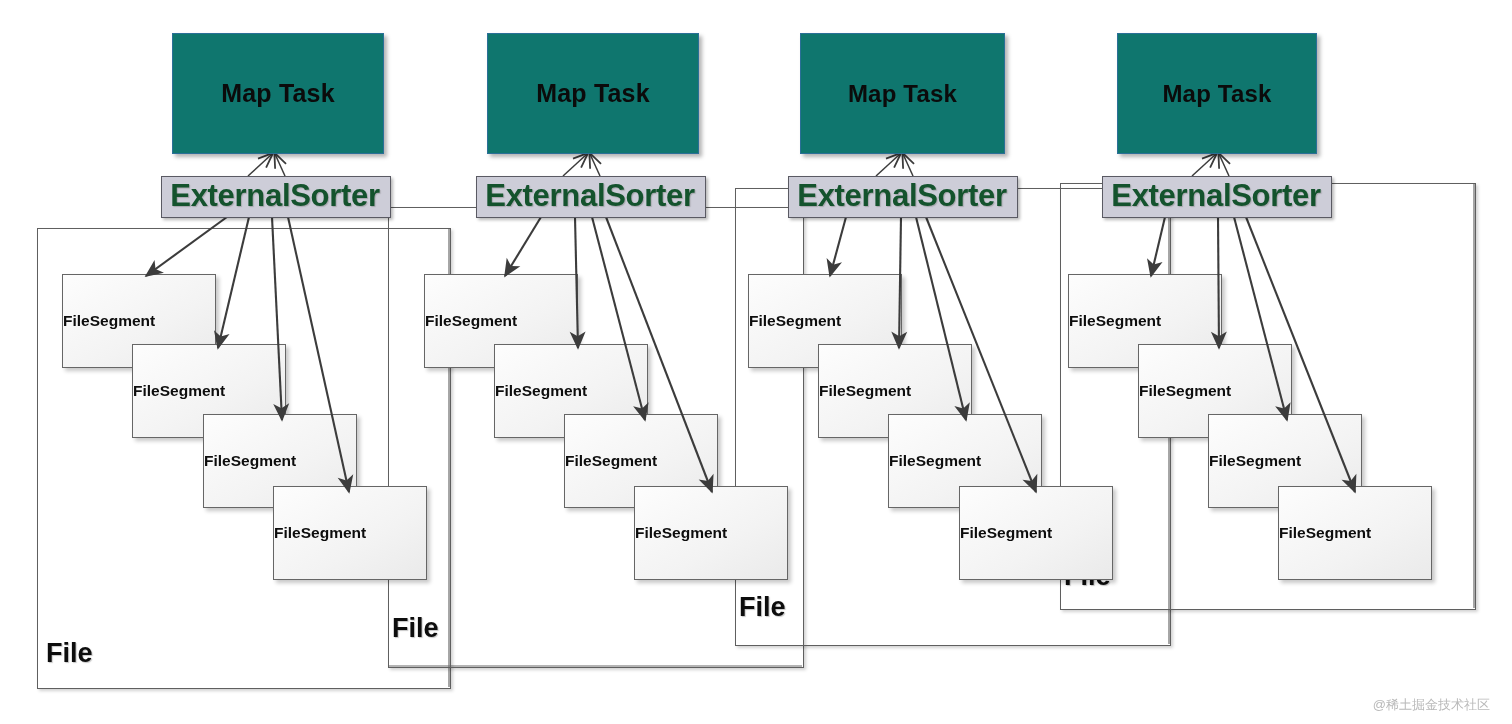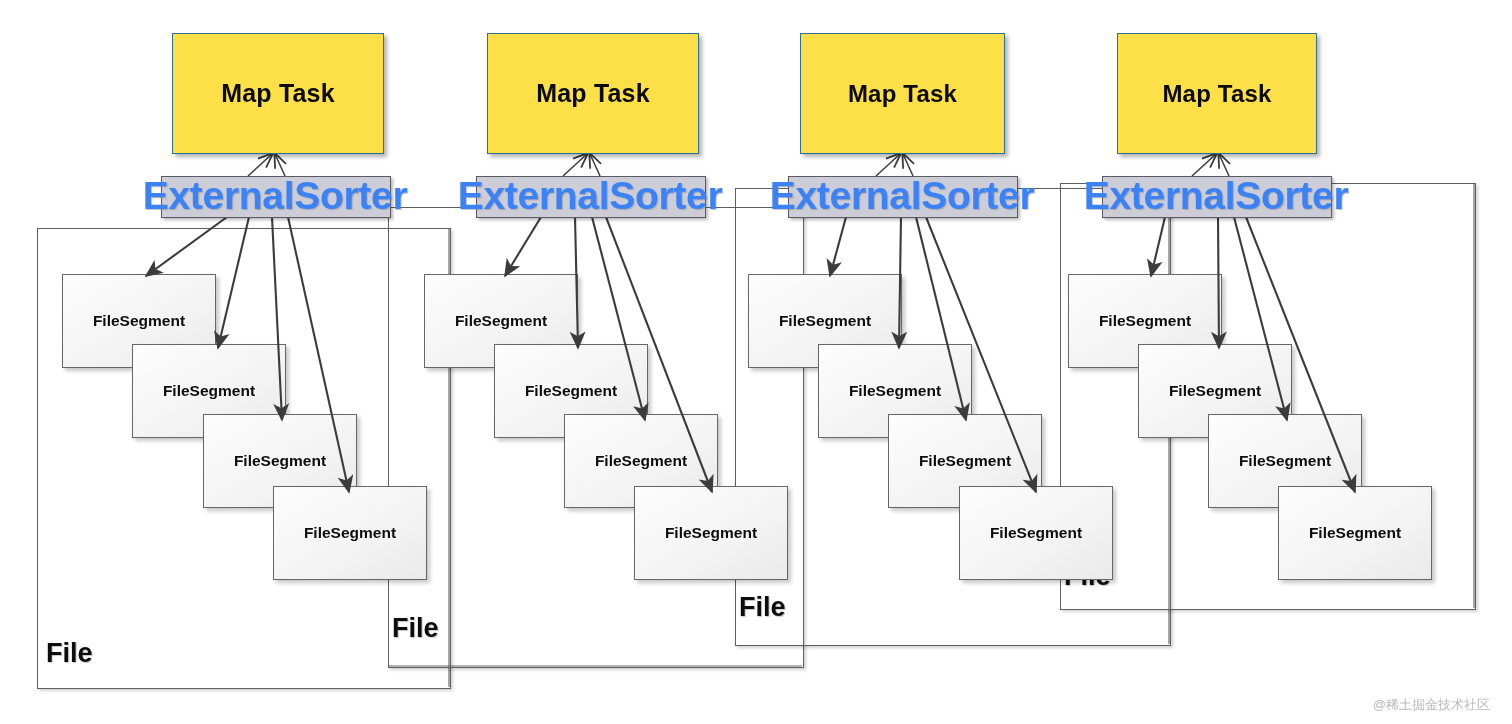--- a/index.html
+++ b/index.html
@@ -2,21 +2,21 @@
 <html><head>
 <meta charset="utf-8">
 <style>
   html,body{margin:0;padding:0;background:#ffffff;}
   body{font-family:"Liberation Sans", sans-serif;}
   #canvas{position:relative;width:1512px;height:724px;background:#ffffff;overflow:hidden;}
 
   
   .maptask{
     position:absolute;
-    background:#fde047;
+    background:#0f766e;
     border:1px solid #2b6f97;
     box-shadow:3px 3px 4px rgba(0,0,0,0.30);
     display:flex;align-items:center;justify-content:center;
     color:#0b0b0b;
     font-weight:bold;
     letter-spacing:.2px;
     z-index:40;
   }
 
   
@@ -26,23 +26,23 @@
     border:1px solid #5a5a63;
     box-shadow:2px 2px 3px rgba(0,0,0,0.28);
     z-index:45;
   }
   .sorter-label{
     position:absolute;
     left:50%;
     top:50%;
     transform:translate(-50%,-50%);
     white-space:nowrap;
-    font-size:39px;
-    font-weight:bold;
-    color:#3b82f6;
+    font-size:31px;
+    font-weight:bold;
+    color:#14532d;
     letter-spacing:-0.3px;
     text-shadow:1px 1px 1px rgba(120,120,120,.45);
     z-index:46;
   }
 
   
   .filebox{
     position:absolute;
     border:1px solid #5f5f5f;
     background:transparent;
@@ -59,21 +59,21 @@
     white-space:nowrap;
   }
 
   
   .fileseg{
     position:absolute;
     width:152px;height:92px;
     background:linear-gradient(150deg,#fdfdfd 0%,#f3f3f3 60%,#eaeaea 100%);
     border:1px solid #666666;
     box-shadow:3px 3px 4px rgba(0,0,0,0.22);
-    display:flex;align-items:center;justify-content:center;
+    display:flex;align-items:center;justify-content:flex-start;
     z-index:30;
   }
   .fileseg span{
     font-size:15.5px;
     font-weight:bold;
     color:#0d0d0d;
     white-space:nowrap;
   }
 
   

